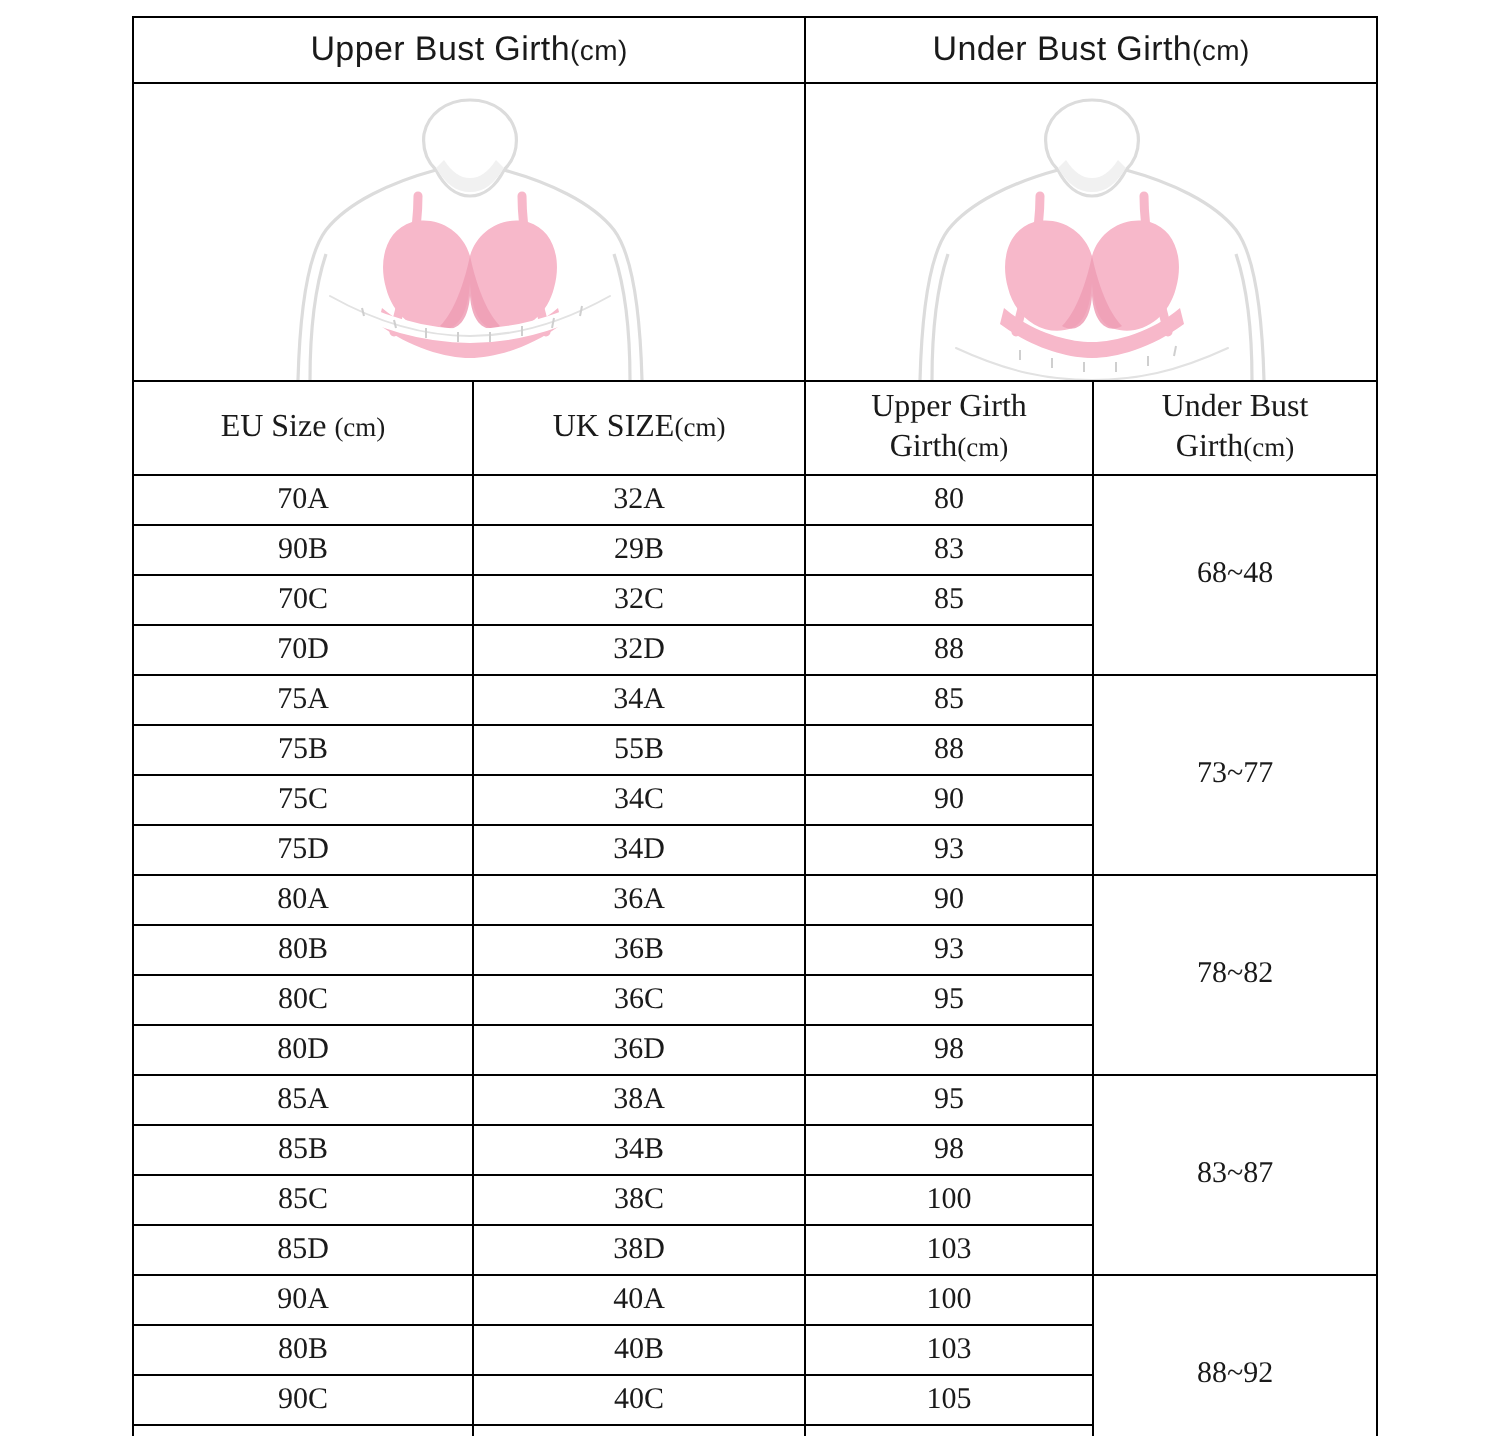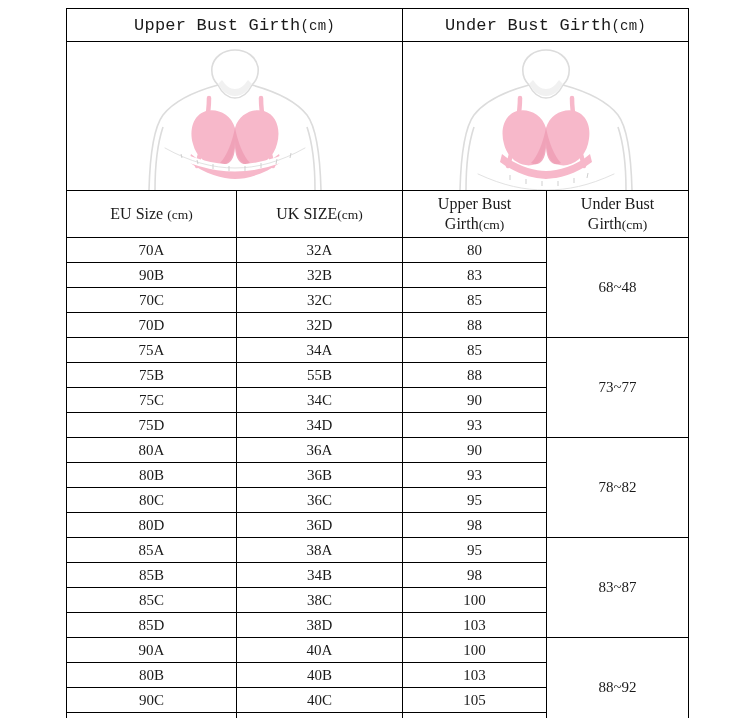--- a/index.html
+++ b/index.html
@@ -33,21 +33,21 @@
     text-align: center;
     vertical-align: middle;
     font-weight: normal;
     padding: 0;
   }
 
   
   .top-header td {
     height: 32px;
     font-size: 17px;
-    font-family: Liberation Mono, monospace;
+    font-family: Liberation Sans, sans-serif;
     letter-spacing: 0.2px;
   }
   .top-header .cm-small {
     font-size: 14px;
   }
 
   
   .illus-cell {
     height: 148px;
     padding: 0;
@@ -202,40 +202,40 @@
       </tr>
 
       <tr class="col-header">
         <td>
           <span>EU Size </span><span class="cm-small">(cm)</span>
         </td>
         <td>
           <span>UK SIZE</span><span class="cm-small">(cm)</span>
         </td>
         <td>
-          <span class="two-line">Upper Bust</span>
+          <span class="two-line">Upper Girth</span>
           <span class="two-line"><span>Girth</span><span class="cm-small">(cm)</span></span>
         </td>
         <td>
           <span class="two-line">Under Bust</span>
           <span class="two-line"><span>Girth</span><span class="cm-small">(cm)</span></span>
         </td>
       </tr>
     </thead>
 
     <tbody class="data" id="chart-body">
         <tr>
           <td>70A</td>
           <td>32A</td>
           <td>80</td>
           <td class="under-group" rowspan="4">68~48</td>
         </tr>
         <tr>
           <td>90B</td>
-          <td>32B</td>
+          <td>29B</td>
           <td>83</td>
         </tr>
         <tr>
           <td>70C</td>
           <td>32C</td>
           <td>85</td>
         </tr>
         <tr>
           <td>70D</td>
           <td>32D</td>

